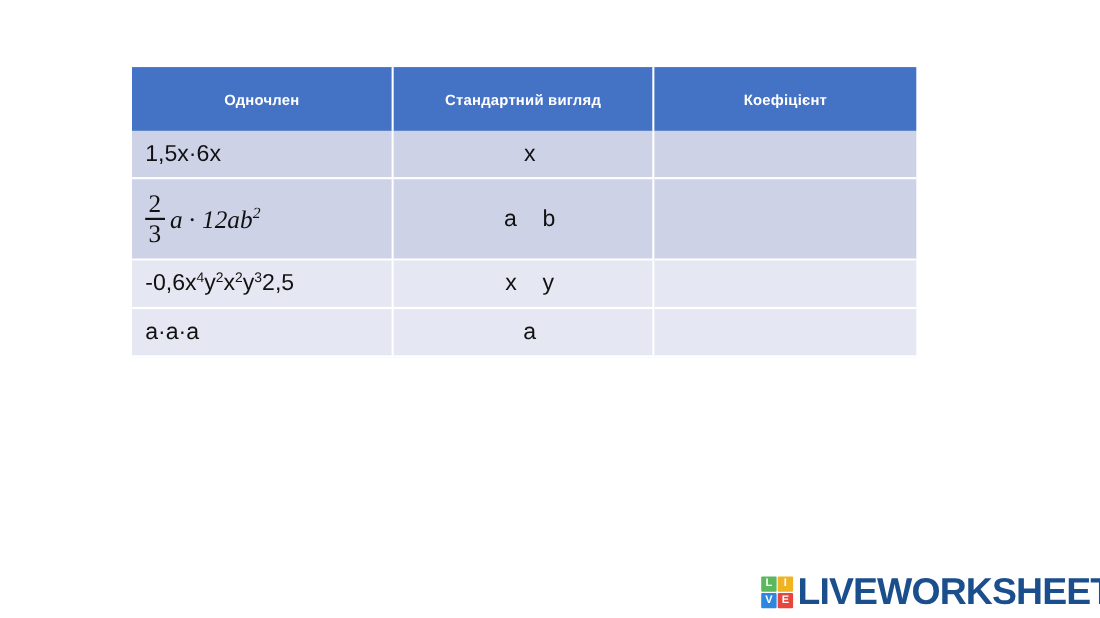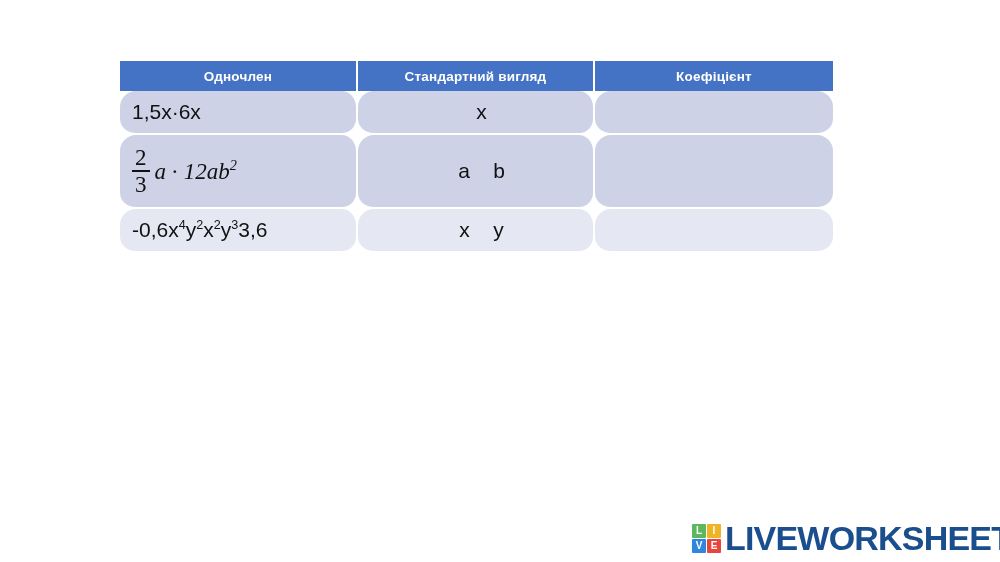--- a/index.html
+++ b/index.html
@@ -34,36 +34,35 @@
     table-layout: fixed;
   }
 
   .monomial-table th {
     background: #4472C4;
     color: #ffffff;
     font-size: 13.5px;
     font-weight: bold;
     text-align: center;
     height: 26px;
-    padding: 2px;
+    padding: 16px;
     border-right: 2px solid #ffffff;
     letter-spacing: 0.2px;
   }
   .monomial-table th:last-child {
     border-right: none;
   }
 
   .monomial-table td {
     padding: 0 0 0 12px;
     border-right: 2px solid #ffffff;
     border-bottom: 2px solid #ffffff;
     vertical-align: middle;
     color: #111111;
     font-size: 21px;
-    border-radius: 16px;
   }
   .monomial-table td:last-child {
     border-right: none;
   }
 
   .row-odd td  { background: #CDD2E6; }
   .row-even td { background: #E5E8F2; }
 
   .col-expr   { width: 238px; }
   .col-std    { width: 237px; }
@@ -208,26 +207,31 @@
             <span class="math-italic">a</span>
             <span class="math-dot">·</span>
             <span class="math-italic"><span>12ab</span><sup>2</sup></span>
           </span>
         </td>
         <td class="cell-std r-tall">a    b</td>
         <td class="cell-coef r-tall"></td>
       </tr>
 
       <tr class="row-even">
-        <td class="cell-expr r-normal"><span>-0,6x</span><sup>4</sup><span>y</span><sup>2</sup><span>x</span><sup>2</sup><span>y</span><sup>3</sup><span>3,6</span></td>
+        <td class="cell-expr r-normal"><span>-0,6x</span><sup>4</sup><span>y</span><sup>2</sup><span>x</span><sup>2</sup><span>y</span><sup>3</sup><span>2,5</span></td>
         <td class="cell-std r-normal">x    y</td>
         <td class="cell-coef r-normal"></td>
       </tr>
 
 
+      <tr class="row-even">
+        <td class="cell-expr r-normal"><span>a·a·a</span></td>
+        <td class="cell-std r-normal">a</td>
+        <td class="cell-coef r-normal"></td>
+      </tr>
 
     </tbody>
   </table>
 
   <div class="logo">
     <div class="logo-tiles">
       <div class="logo-tile tile-l">L</div>
       <div class="logo-tile tile-i">I</div>
       <div class="logo-tile tile-v">V</div>
       <div class="logo-tile tile-e">E</div>

